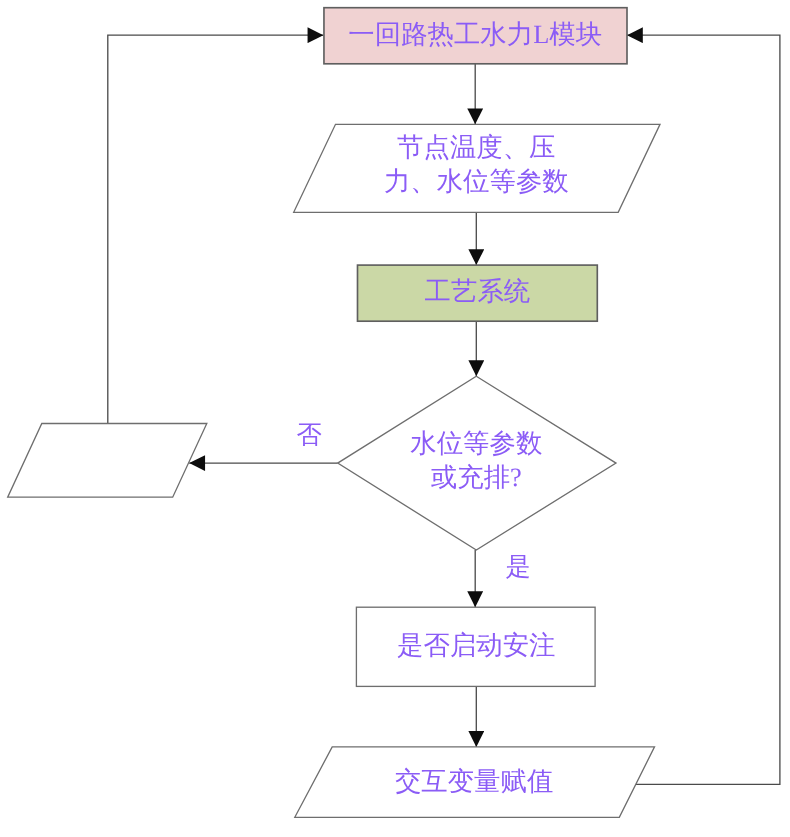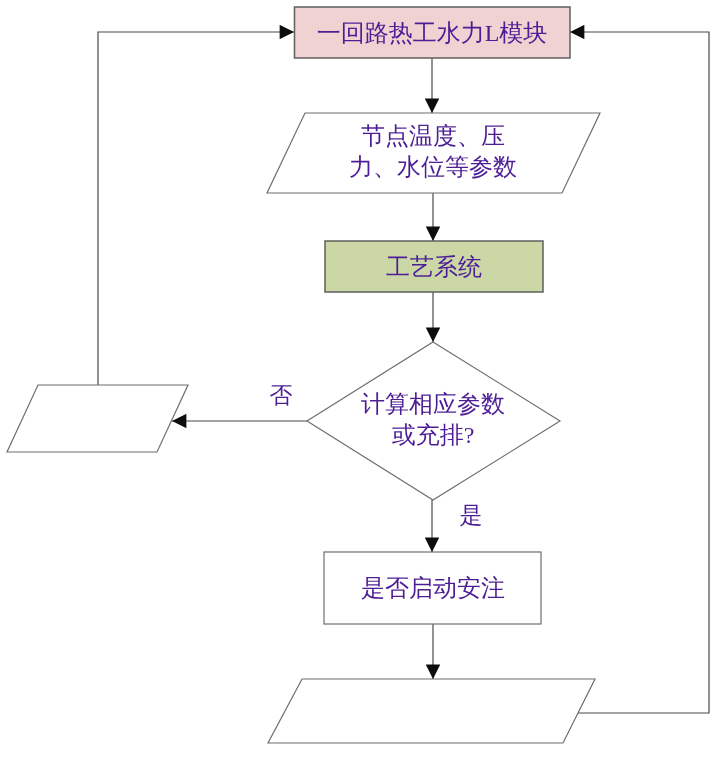--- a/index.html
+++ b/index.html
@@ -3,21 +3,21 @@
 <meta charset="utf-8">
 <style>
   html,body{margin:0;padding:0;background:#ffffff;}
   .canvas{
     position:relative;width:718px;height:761px;background:#ffffff;
     font-family:"Liberation Serif","DejaVu Serif",serif;overflow:hidden;
   }
   .canvas > svg{position:absolute;left:0;top:0;}
   .label{
     position:absolute;transform:translate(-50%,-50%);
-    text-align:center;color:#4c1d95;font-size:24px;line-height:31px;
+    text-align:center;color:#8b5cf6;font-size:24px;line-height:31px;
     white-space:pre-line;pointer-events:none;
   }
   .edge-label{font-size:23px;line-height:26px;}
 </style>
 </head>
 <body>
 
 <div class="canvas">
 
   <svg width="718" height="761" viewBox="0 0 718 761">
@@ -48,29 +48,30 @@
 
     <polygon points="38,385 188,385 157,452 7,452" fill="#ffffff" stroke="#6e6e6e" stroke-width="1.2"></polygon>
 
     <rect x="324" y="552" width="217" height="72" fill="#ffffff" stroke="#6e6e6e" stroke-width="1.2"></rect>
 
     <polygon points="302,679 595,679 563,743 268,743" fill="#ffffff" stroke="#6e6e6e" stroke-width="1.2"></polygon>
   </svg>
 
   <div class="label" style="left:432px;top:33px;">一回路热工水力L模块</div>
 
-  <div class="label" style="left:433px;top:152px;">节点温度、压
+  <div class="label" style="left:433px;top:152px;font-family:Liberation Mono, monospace;">节点温度、压
 力、水位等参数</div>
 
-  <div class="label" style="left:434px;top:267px;">工艺系统</div>
+  <div class="label" style="left:434px;top:267px;font-family:Liberation Mono, monospace;">工艺系统</div>
 
-  <div class="label" style="left:433px;top:420px;">计算相应参数
+  <div class="label" style="left:433px;top:420px;">水位等参数
 或充排?</div>
 
   <div class="label edge-label" style="left:281px;top:396px;">否</div>
 
 
   <div class="label edge-label" style="left:471px;top:516px;">是</div>
 
   <div class="label" style="left:433px;top:588px;">是否启动安注</div>
 
+  <div class="label" style="left:431px;top:712px;">交互变量赋值</div>
 
 </div>
 
 </body></html>

